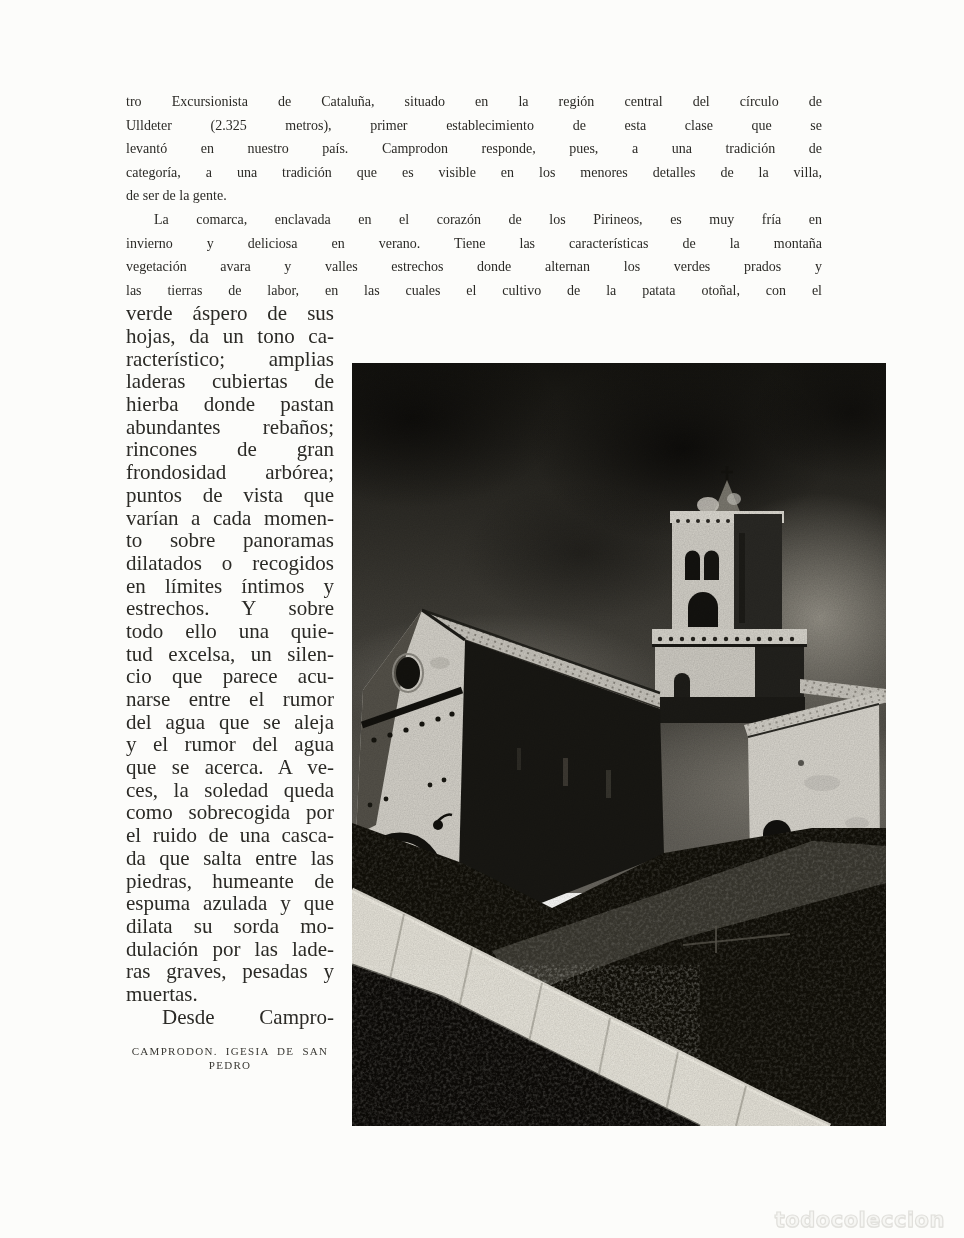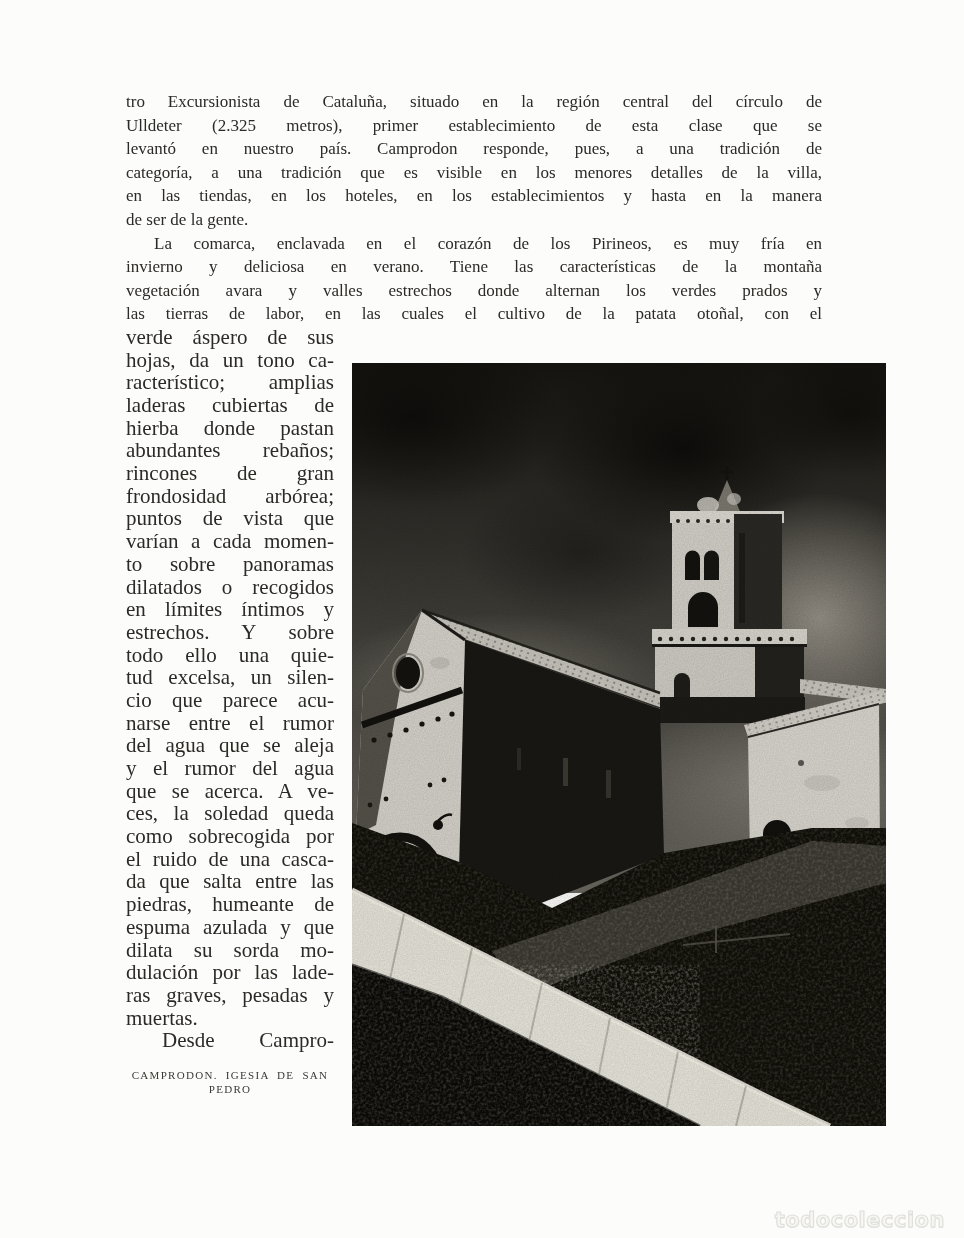--- a/index.html
+++ b/index.html
@@ -9,21 +9,21 @@
     background:#fcfcfa;
     overflow:hidden;
     font-family:"Liberation Serif","DejaVu Serif",serif;
     color:#2b2a26;
   }
   .text-col{
     position:absolute;left:126px;top:90px;width:696px;
   }
   .para{margin:0;padding:0;}
   .para .line{
-    font-size:17px;line-height:23.6px;height:23.6px;
+    font-size:14px;line-height:23.6px;height:23.6px;
     text-align:justify;text-align-last:justify;
     white-space:normal;overflow:visible;
   }
   .para .line.ragged{text-align-last:left;}
   .para .line.indent{text-indent:28px;}
   .narrow{width:208px;}
   .narrow .line{font-size:21px;line-height:22.7px;height:22.7px;}
   #p3 .line{text-indent:36px;}
   .caption{
     width:208px;margin-top:16px;
@@ -49,21 +49,20 @@
 <body>
 
 <div class="page">
 
   <div class="text-col">
     <div class="para" id="p1">
         <div class="line">tro Excursionista de Cataluña, situado en la región central del círculo de</div>
         <div class="line">Ulldeter (2.325 metros), primer establecimiento de esta clase que se</div>
         <div class="line">levantó en nuestro país. Camprodon responde, pues, a una tradición de</div>
         <div class="line">categoría, a una tradición que es visible en los menores detalles de la villa,</div>
-        <div class="line">en las tiendas, en los hoteles, en los establecimientos y hasta en la manera</div>
         <div class="line ragged">de ser de la gente.</div>
       </div>
     <div class="para" id="p2a">
         <div class="line indent">La comarca, enclavada en el corazón de los Pirineos, es muy fría en</div>
         <div class="line">invierno y deliciosa en verano. Tiene las características de la montaña</div>
         <div class="line">vegetación avara y valles estrechos donde alternan los verdes prados y</div>
         <div class="line">las tierras de labor, en las cuales el cultivo de la patata otoñal, con el</div>
       </div>
     <div class="para narrow" id="p2b">
         <div class="line">verde áspero de sus</div>

